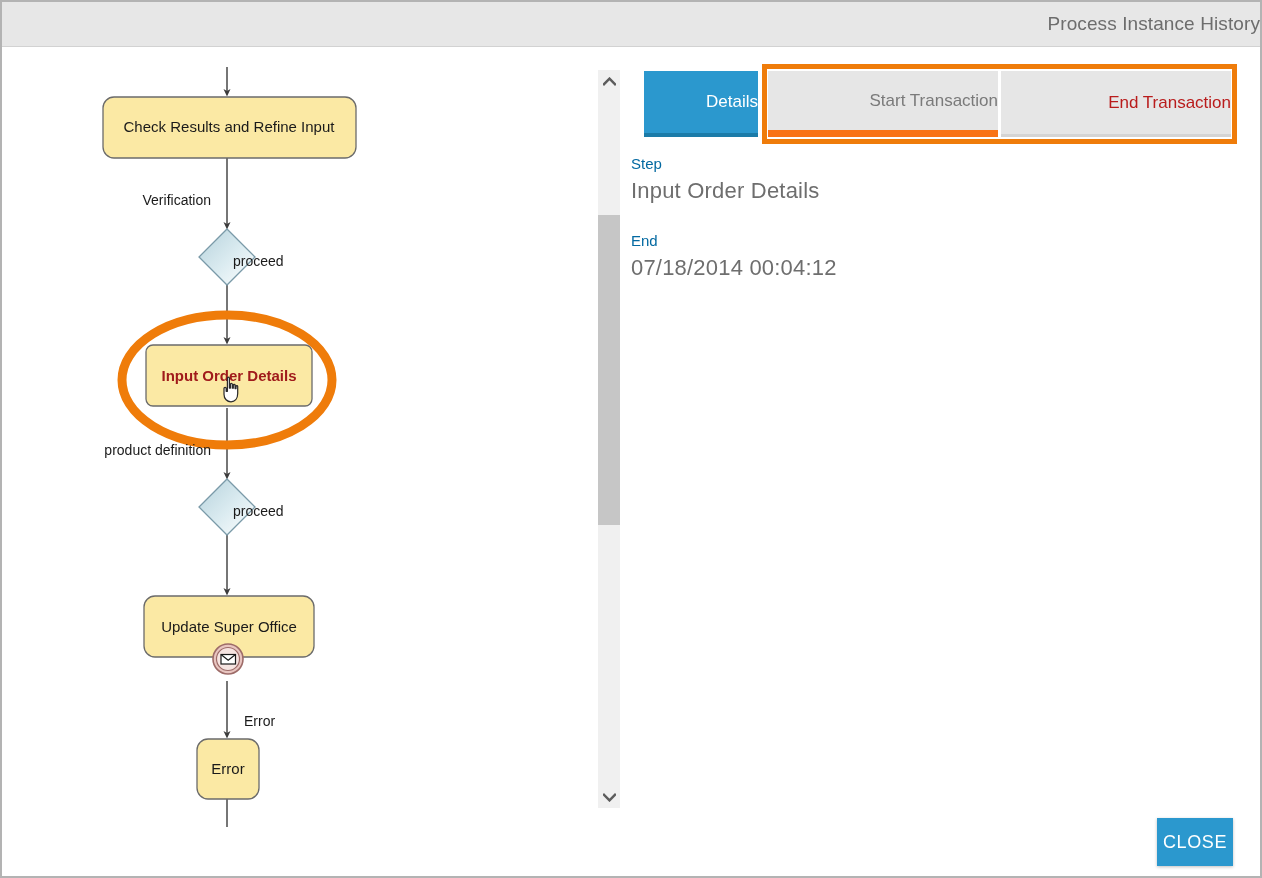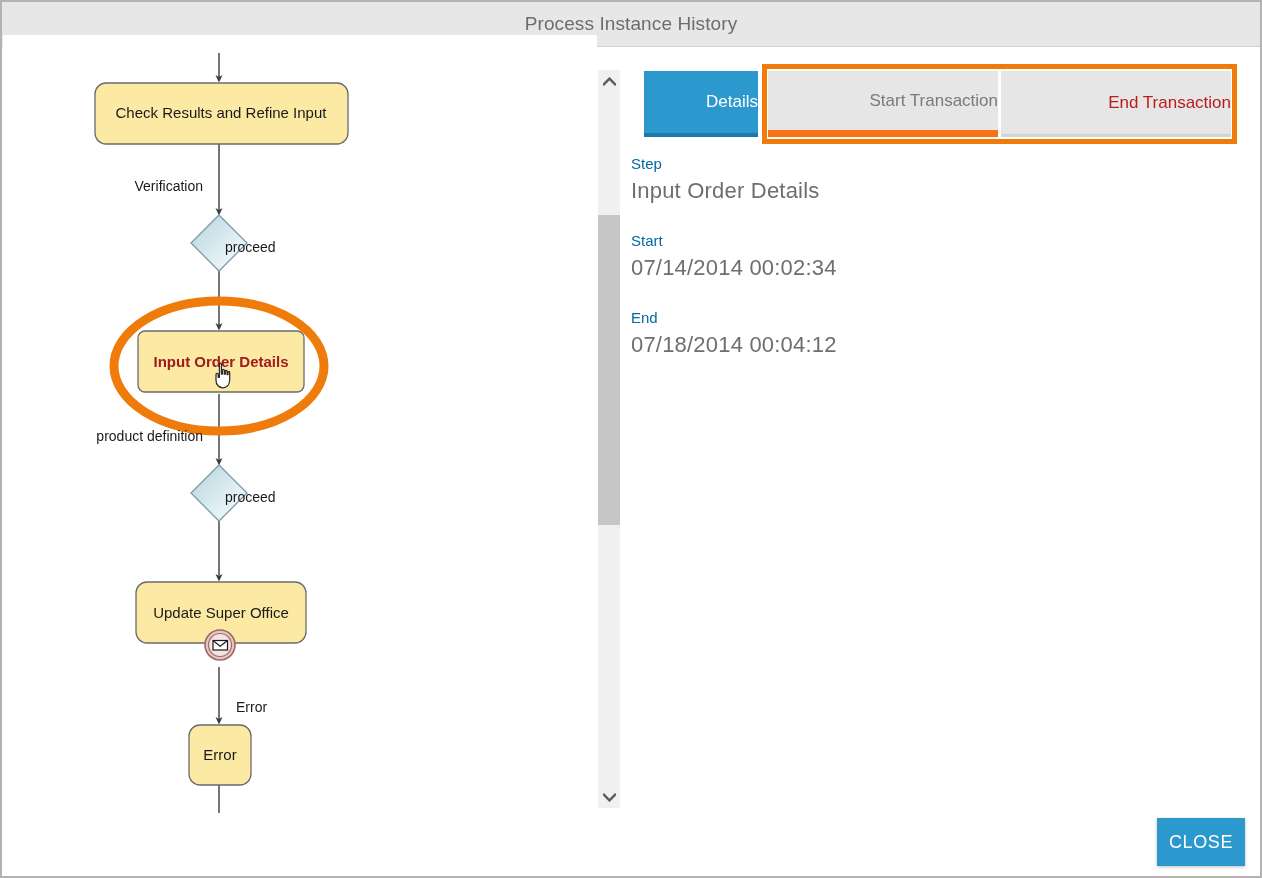--- a/index.html
+++ b/index.html
@@ -36,38 +36,39 @@
   .title-bar {
     position: absolute;
     left: 2px; top: 2px;
     width: 1258px;
     height: 45px;
     background: #e7e7e7;
     border-bottom: 1px solid #d2d2d2;
     box-sizing: border-box;
     display: flex;
     align-items: center;
-    justify-content: center;
+    justify-content: flex-end;
   }
   .title-text {
     font-size: 19px;
     color: #6d6d6d;
     font-family: "Liberation Sans", sans-serif;
     letter-spacing: 0.1px;
   }
 
   
   .diagram-area {
     position: absolute;
     left: 3px;
-    top: 35px;
+    top: 49px;
     width: 594px;
     height: 826px;
     overflow: hidden;
     background: #ffffff;
+    padding-left: 8px;
   }
   .diagram-svg { display: block; }
 
   
   .scrollbar {
     position: absolute;
     left: 598px;
     top: 70px;
     width: 22px;
     height: 738px;
@@ -169,21 +170,21 @@
     font-family: "Liberation Sans", sans-serif;
     margin-bottom: 28px;
     letter-spacing: 0.2px;
   }
 
   
   .close-button {
     position: absolute;
     left: 1157px;
     top: 818px;
-    width: 88px;
+    width: 76px;
     height: 48px;
     background: #2b98ce;
     color: #ffffff;
     font-size: 18px;
     letter-spacing: 0.6px;
     display: flex;
     align-items: center;
     justify-content: center;
     cursor: pointer;
     user-select: none;
@@ -330,24 +331,20 @@
       </div>
       <div class="tab-highlight-box"></div>
     </div>
 
     <div class="detail-fields">
       <div>
         <div class="field-label">Step</div>
         <div class="field-value">Input Order Details</div>
       </div>
       <div>
-        <div class="field-label">Start</div>
-        <div class="field-value">07/14/2014 00:02:34</div>
-      </div>
-      <div>
         <div class="field-label">End</div>
         <div class="field-value">07/18/2014 00:04:12</div>
       </div>
     </div>
   </div>
 
   <div class="close-button">
     <span>CLOSE</span>
   </div>
 </div>

